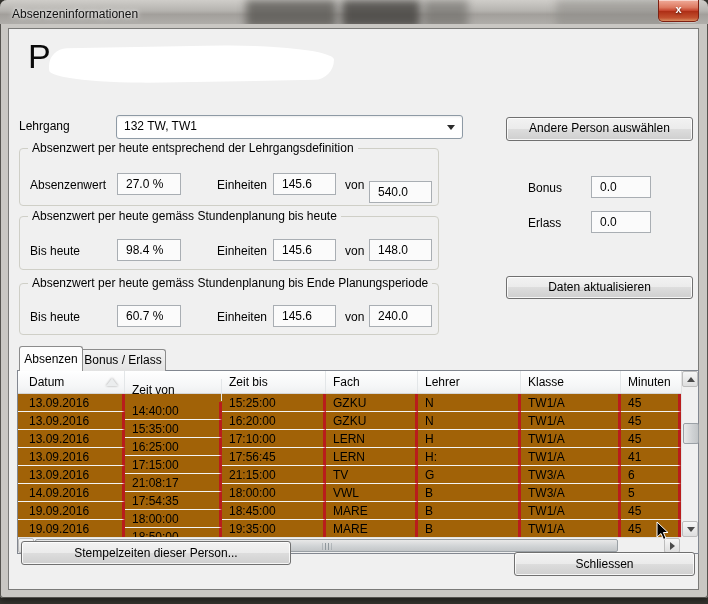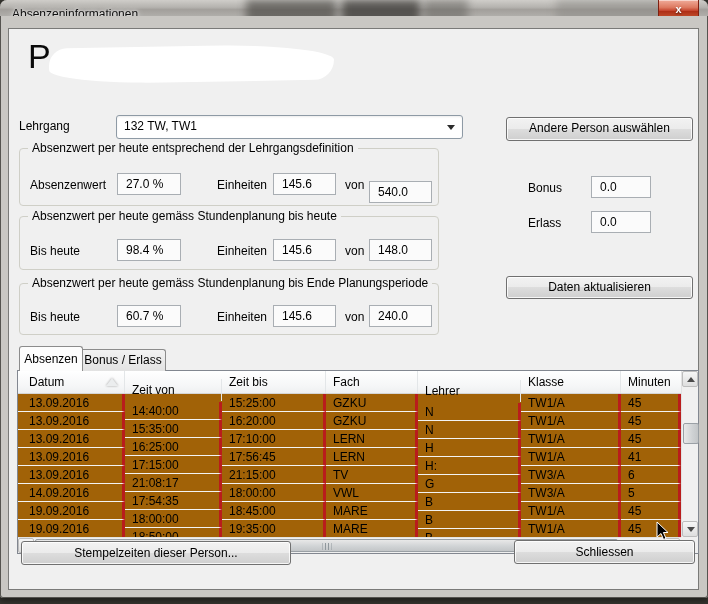--- a/index.html
+++ b/index.html
@@ -8,21 +8,21 @@
     background:#35342f;
     font-family:"Liberation Sans", sans-serif;
     font-size:12px;color:#000;
     -webkit-font-smoothing:antialiased;
   }
   .dialog{position:absolute;left:0;top:0;width:708px;height:598px;
     border-radius:7px 7px 3px 3px;
     background:#c9c7c3;
     box-shadow:0 0 0 1px #55534f inset, 0 2px 6px rgba(0,0,0,.5);}
   
-  .titlebar{position:absolute;left:0;top:0;width:708px;height:16px;
+  .titlebar{position:absolute;left:0;top:0;width:708px;height:24px;
     border-radius:7px 7px 0 0;overflow:hidden;
     background:linear-gradient(180deg,#cfcdc9 0%,#b5b3af 45%,#a29f9b 60%,#b0aeaa 100%);}
   .blob{position:absolute;top:0;height:28px;filter:blur(4px);}
   .blob1{left:246px;width:90px;background:#55534f;opacity:.75;}
   .blob2{left:342px;width:78px;background:#413f3c;opacity:.8;}
   .blob3{left:424px;width:44px;background:#6b6965;opacity:.6;}
   .blob4{left:556px;width:120px;background:#8a8884;opacity:.5;}
   .title-text{position:absolute;left:12px;top:7px;color:#101010;
     text-shadow:0 0 6px rgba(255,255,255,.9),0 0 3px rgba(255,255,255,.9);}
   .close-btn{position:absolute;left:658px;top:0px;width:39px;height:21px;
@@ -76,21 +76,21 @@
     filter:drop-shadow(0 0 1px #a0a0a0);}
   .tbody{position:absolute;left:0;top:23px;width:663px;height:144px;overflow:hidden;}
   .trow{position:relative;width:663px;height:18px;}
   .tcell{position:absolute;top:0;height:18px;line-height:18px;padding-left:7px;
     border-right:3px solid #b91c1c;border-bottom:1px solid #f3f3f3;box-sizing:border-box;
     white-space:nowrap;overflow:hidden;}
   .c0{left:0;width:107px;padding-left:11px;}
   .c1{left:107px;width:97px;margin-top:8px;}
   .c2{left:204px;width:104px;}
   .c3{left:308px;width:92px;}
-  .c4{left:400px;width:103px;margin-top:9px;}
+  .c4{left:400px;width:103px;}
   .c5{left:503px;width:100px;}
   .c6{left:603px;width:60px;}
   
   .vscroll{position:absolute;left:663px;top:0;width:17px;height:166px;background:#f0f0f0;border-left:1px solid #e2e2e2;box-sizing:border-box;}
   .hscroll{position:absolute;left:0;top:166px;width:663px;height:16px;background:#f0f0f0;border-top:1px solid #e2e2e2;box-sizing:border-box;}
   .corner{position:absolute;left:663px;top:166px;width:17px;height:16px;background:#f0f0f0;}
   .sbtn{position:absolute;background:linear-gradient(180deg,#f6f6f6,#dedede);border:1px solid #bdbdbd;border-radius:2px;box-sizing:border-box;cursor:pointer;}
   .tri{position:absolute;width:0;height:0;}
   .tri-up{left:4px;top:5px;border-left:4px solid transparent;border-right:4px solid transparent;border-bottom:5px solid #4a4a4a;}
   .tri-down{left:4px;top:5px;border-left:4px solid transparent;border-right:4px solid transparent;border-top:5px solid #4a4a4a;}
@@ -287,21 +287,21 @@
         <div class="sbtn" style="left:646px;top:0;width:16px;height:15px;">
           <span class="tri tri-right"></span>
         </div>
       </div>
       <div class="corner"></div>
     </div>
 
     <div class="btn" style="left:12px;top:512px;width:268px;height:22px;">
       <span style="line-height:22px;">Stempelzeiten dieser Person...</span>
     </div>
-    <div class="btn" style="left:505px;top:511px;width:179px;height:22px;">
+    <div class="btn" style="left:505px;top:523px;width:179px;height:22px;">
       <span style="line-height:22px;">Schliessen</span>
     </div>
 
     <svg class="cursor" width="14" height="20">
       <polygon points="1,1 1,16 5,12.5 7.5,18.5 10,17.4 7.4,11.5 12,11.5" fill="#000" stroke="#fff" stroke-width="1"></polygon>
     </svg>
 
   </div>
 </div>
 

